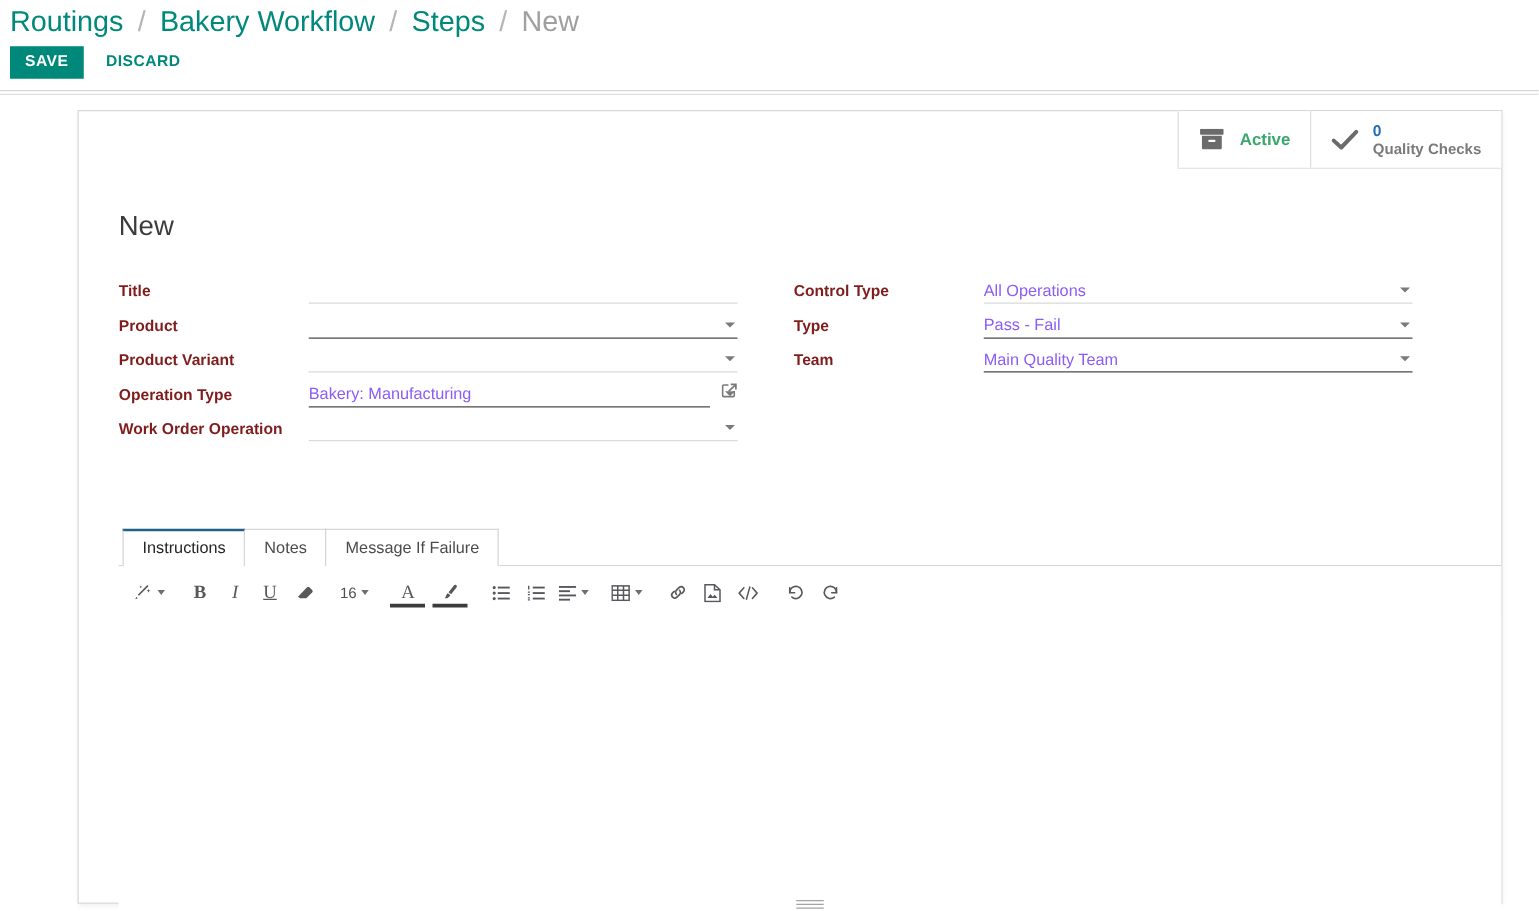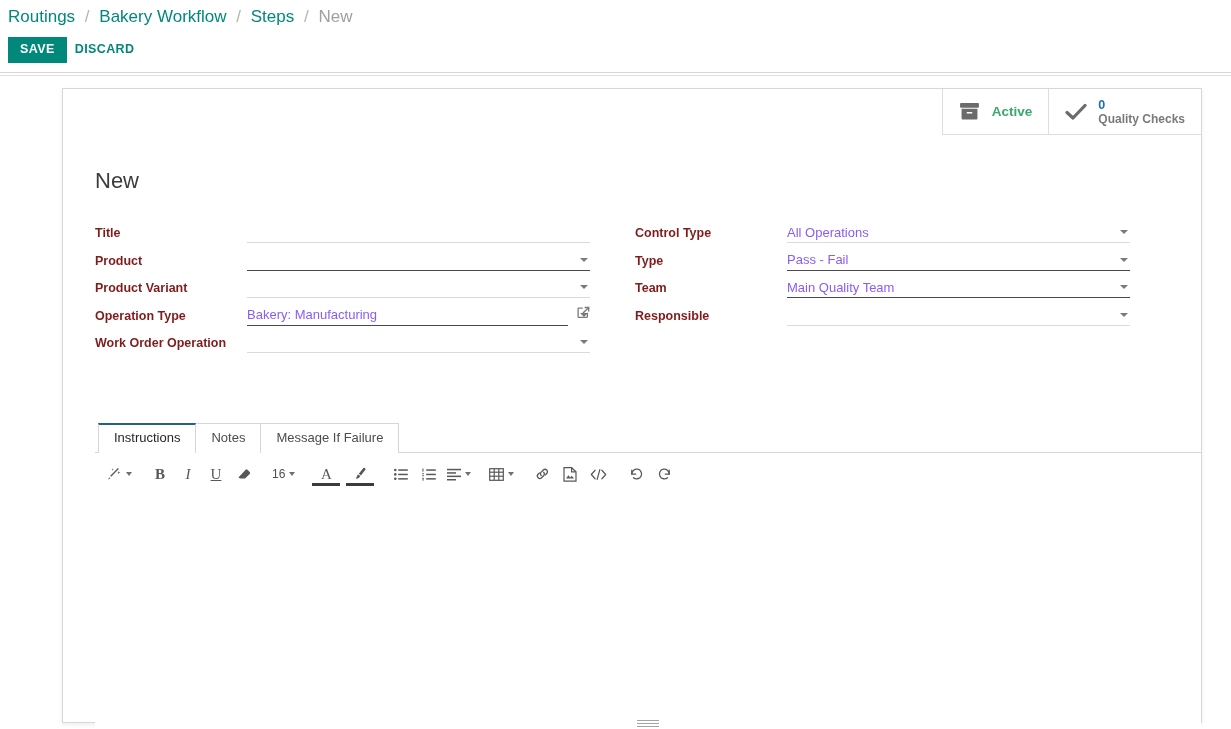--- a/index.html
+++ b/index.html
@@ -32,21 +32,21 @@
     position: absolute;
     left: 0; top: 75px;
     width: 1231px;
     height: 1px;
     background: #dfdfe2;
   }
 
   .breadcrumb {
     position: absolute;
     left: 8px; top: 4px;
-    font-size: 17px;
+    font-size: 23px;
     line-height: 26px;
     white-space: nowrap;
   }
   .bc-link {
     color: #00897b;
     cursor: pointer;
     text-decoration: none;
   }
   .bc-sep {
     color: #b5b5b5;
@@ -75,20 +75,21 @@
     line-height: 13px;
   }
   .btn-discard {
     background: transparent;
     color: #00897b;
     border: none;
     font-family: "Liberation Sans", sans-serif;
     font-size: 12.5px;
     font-weight: bold;
     letter-spacing: .4px;
+    margin-left: 10px;
     padding: 6px 8px 7px 8px;
     cursor: pointer;
     line-height: 13px;
   }
 
   
   .sheet-wrap {
     position: absolute;
     left: 0; top: 77px;
     width: 1231px;
@@ -466,27 +467,20 @@
         </div>
 
         <div class="field-row">
           <div class="field-label">Team</div>
           <div class="field-ctrl">
             <input class="field-input strong" type="text" value="Main Quality Team" style="">
             <span class="caret"></span>
           </div>
         </div>
 
-        <div class="field-row">
-          <div class="field-label">Responsible</div>
-          <div class="field-ctrl">
-            <input class="field-input" type="text" value="" style="">
-            <span class="caret"></span>
-          </div>
-        </div>
 
       </div>
 
       <div class="notebook">
 
         <div class="tab-strip">
           <div class="tab active">Instructions</div>
           <div class="tab">Notes</div>
           <div class="tab">Message If Failure</div>
         </div>

